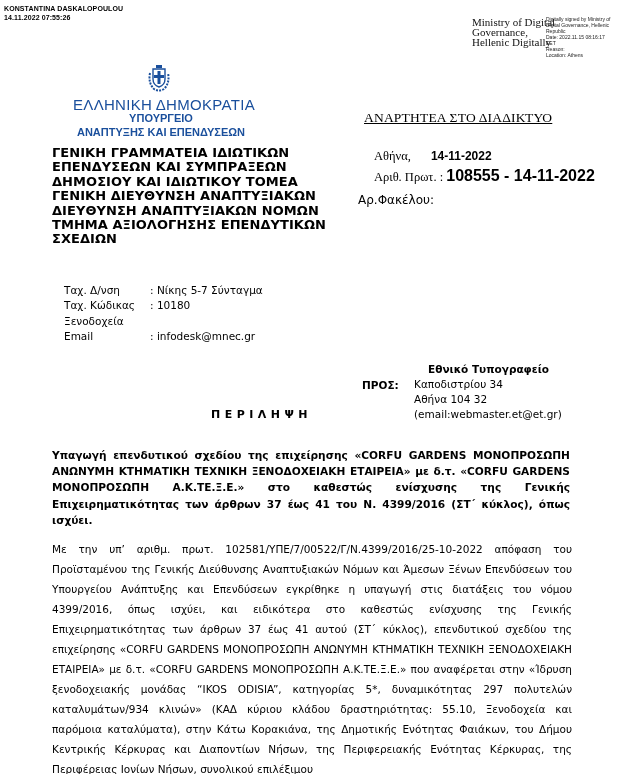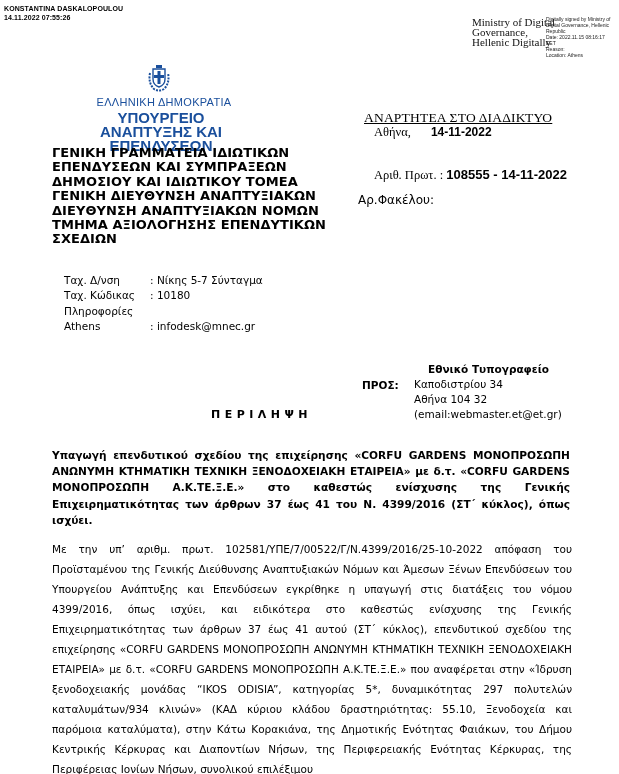--- a/index.html
+++ b/index.html
@@ -6,34 +6,34 @@
   body { width: 619px; height: 774px; position: relative; overflow: hidden; color: #000; font-family: "DejaVu Sans", sans-serif; }
   .abs { position: absolute; }
 
   .signer { left: 4px; top: 4px; font-family: "Liberation Sans", sans-serif; font-size: 7px; font-weight: bold; line-height: 9px; letter-spacing: 0.1px; }
   .signer div { white-space: nowrap; }
 
   .ministry-digital { left: 472px; top: 17px; font-family: Liberation Serif, serif; font-size: 11px; line-height: 10px; color: #111; }
   .sig-details { left: 546px; top: 16px; font-family: "Liberation Sans", sans-serif; font-size: 5px; line-height: 6px; color: #222; width: 72px; }
 
   .emblem { left: 146px; top: 63px; width: 26px; height: 30px; }
-  .republic { left: 64px; top: 96px; width: 200px; text-align: center; font-family: "Liberation Sans", sans-serif; font-size: 11px; color: #1a4f9c; letter-spacing: 0.3px; }
-  .ministry { left: 56px; top: 111px; width: 210px; text-align: center; font-family: "Liberation Sans", sans-serif; font-size: 15px; font-weight: bold; color: #1a4f9c; line-height: 14px; }
+  .republic { left: 64px; top: 96px; width: 200px; text-align: center; font-family: "Liberation Sans", sans-serif; font-size: 15px; color: #1a4f9c; letter-spacing: 0.3px; }
+  .ministry { left: 56px; top: 111px; width: 210px; text-align: center; font-family: "Liberation Sans", sans-serif; font-size: 11px; font-weight: bold; color: #1a4f9c; line-height: 14px; }
 
   .dept { left: 52px; top: 146px; font-family: "DejaVu Sans", sans-serif; font-size: 13px; font-weight: bold; line-height: 14.4px; letter-spacing: 0.05px; }
   .dept div { white-space: nowrap; }
 
   .post-title { left: 364px; top: 110px; font-family: "Liberation Serif", serif; font-size: 13.5px; text-decoration: underline; letter-spacing: 0.2px; }
-  .date-line { left: 374px; top: 125px; font-family: "Liberation Serif", serif; font-size: 12.5px; }
+  .date-line { left: 374px; top: 149px; font-family: "Liberation Serif", serif; font-size: 12.5px; }
   .date-line .val { font-family: "Liberation Sans", sans-serif; font-weight: bold; font-size: 12px; margin-left: 20px; }
   .prot-line { left: 374px; top: 167px; font-family: "Liberation Serif", serif; font-size: 12.5px; }
-  .prot-line .val { font-family: "Liberation Sans", sans-serif; font-weight: bold; font-size: 13px; }
+  .prot-line .val { font-family: "Liberation Sans", sans-serif; font-weight: bold; font-size: 16px; }
   .folder { left: 358px; top: 194px; font-size: 12px; line-height: 13px; }
 
-  .contacts { left: 64px; top: 273px; font-size: 10.5px; line-height: 15.4px; }
+  .contacts { left: 64px; top: 283px; font-size: 10.5px; line-height: 15.4px; }
   .contacts .row { display: flex; white-space: nowrap; }
   .contacts .lbl { width: 86px; }
 
   .to-block { left: 362px; top: 362px; font-size: 10.5px; line-height: 15px; }
   .to-block .to-label { position: absolute; left: 0; top: 16px; font-weight: bold; }
   .to-block .lines { position: absolute; left: 52px; top: 0; white-space: nowrap; }
   .to-block .lines .first { font-weight: bold; margin-left: 14px; }
 
   .summary-title { left: 0; width: 523px; top: 408px; text-align: center; font-size: 11px; font-weight: bold; letter-spacing: 4.5px; }
 
@@ -103,24 +103,24 @@
 <div class="abs contacts">
   <div class="row">
       <span class="lbl">Ταχ. Δ/νση</span>
       <span>: Νίκης 5-7 Σύνταγμα</span>
     </div>
   <div class="row">
       <span class="lbl">Ταχ. Κώδικας</span>
       <span>: 10180</span>
     </div>
   <div class="row">
-      <span class="lbl">Πληροφορίες</span>
+      <span class="lbl">Ξενοδοχεία</span>
     </div>
   <div class="row">
-      <span class="lbl">Athens</span>
+      <span class="lbl">Email</span>
       <span>: infodesk@mnec.gr</span>
     </div>
 </div>
 
 <div class="abs to-block">
   <span class="to-label">ΠΡΟΣ:</span>
   <div class="lines">
     <div class="first">Εθνικό Τυπογραφείο</div>
     <div>Καποδιστρίου 34</div>
     <div>Αθήνα 104 32</div>

